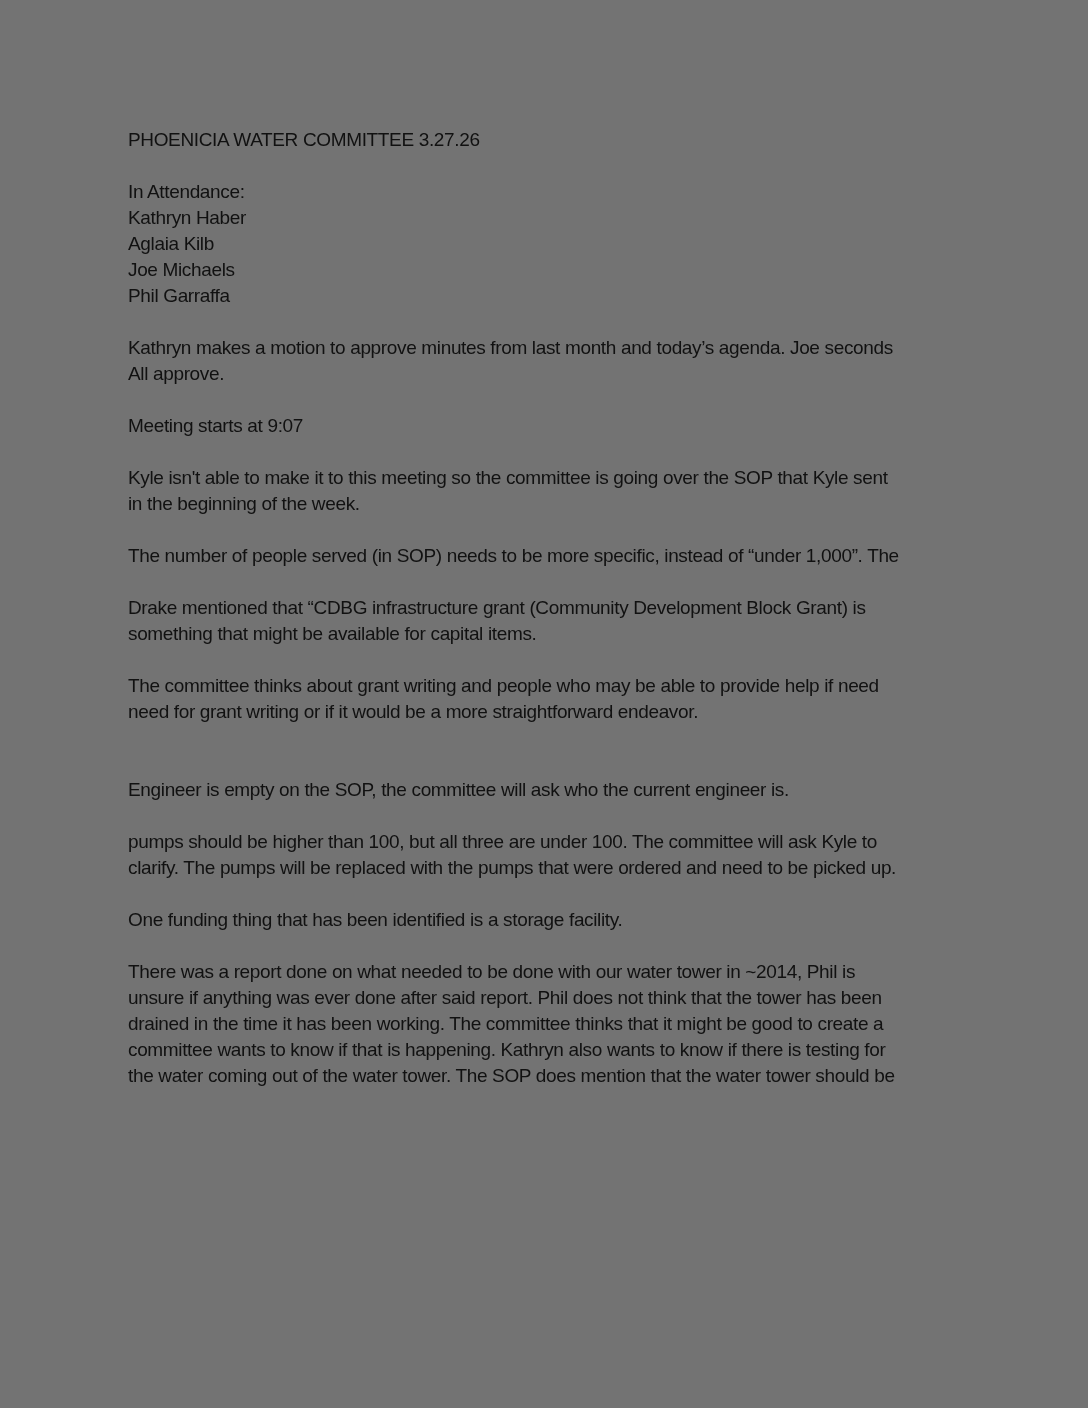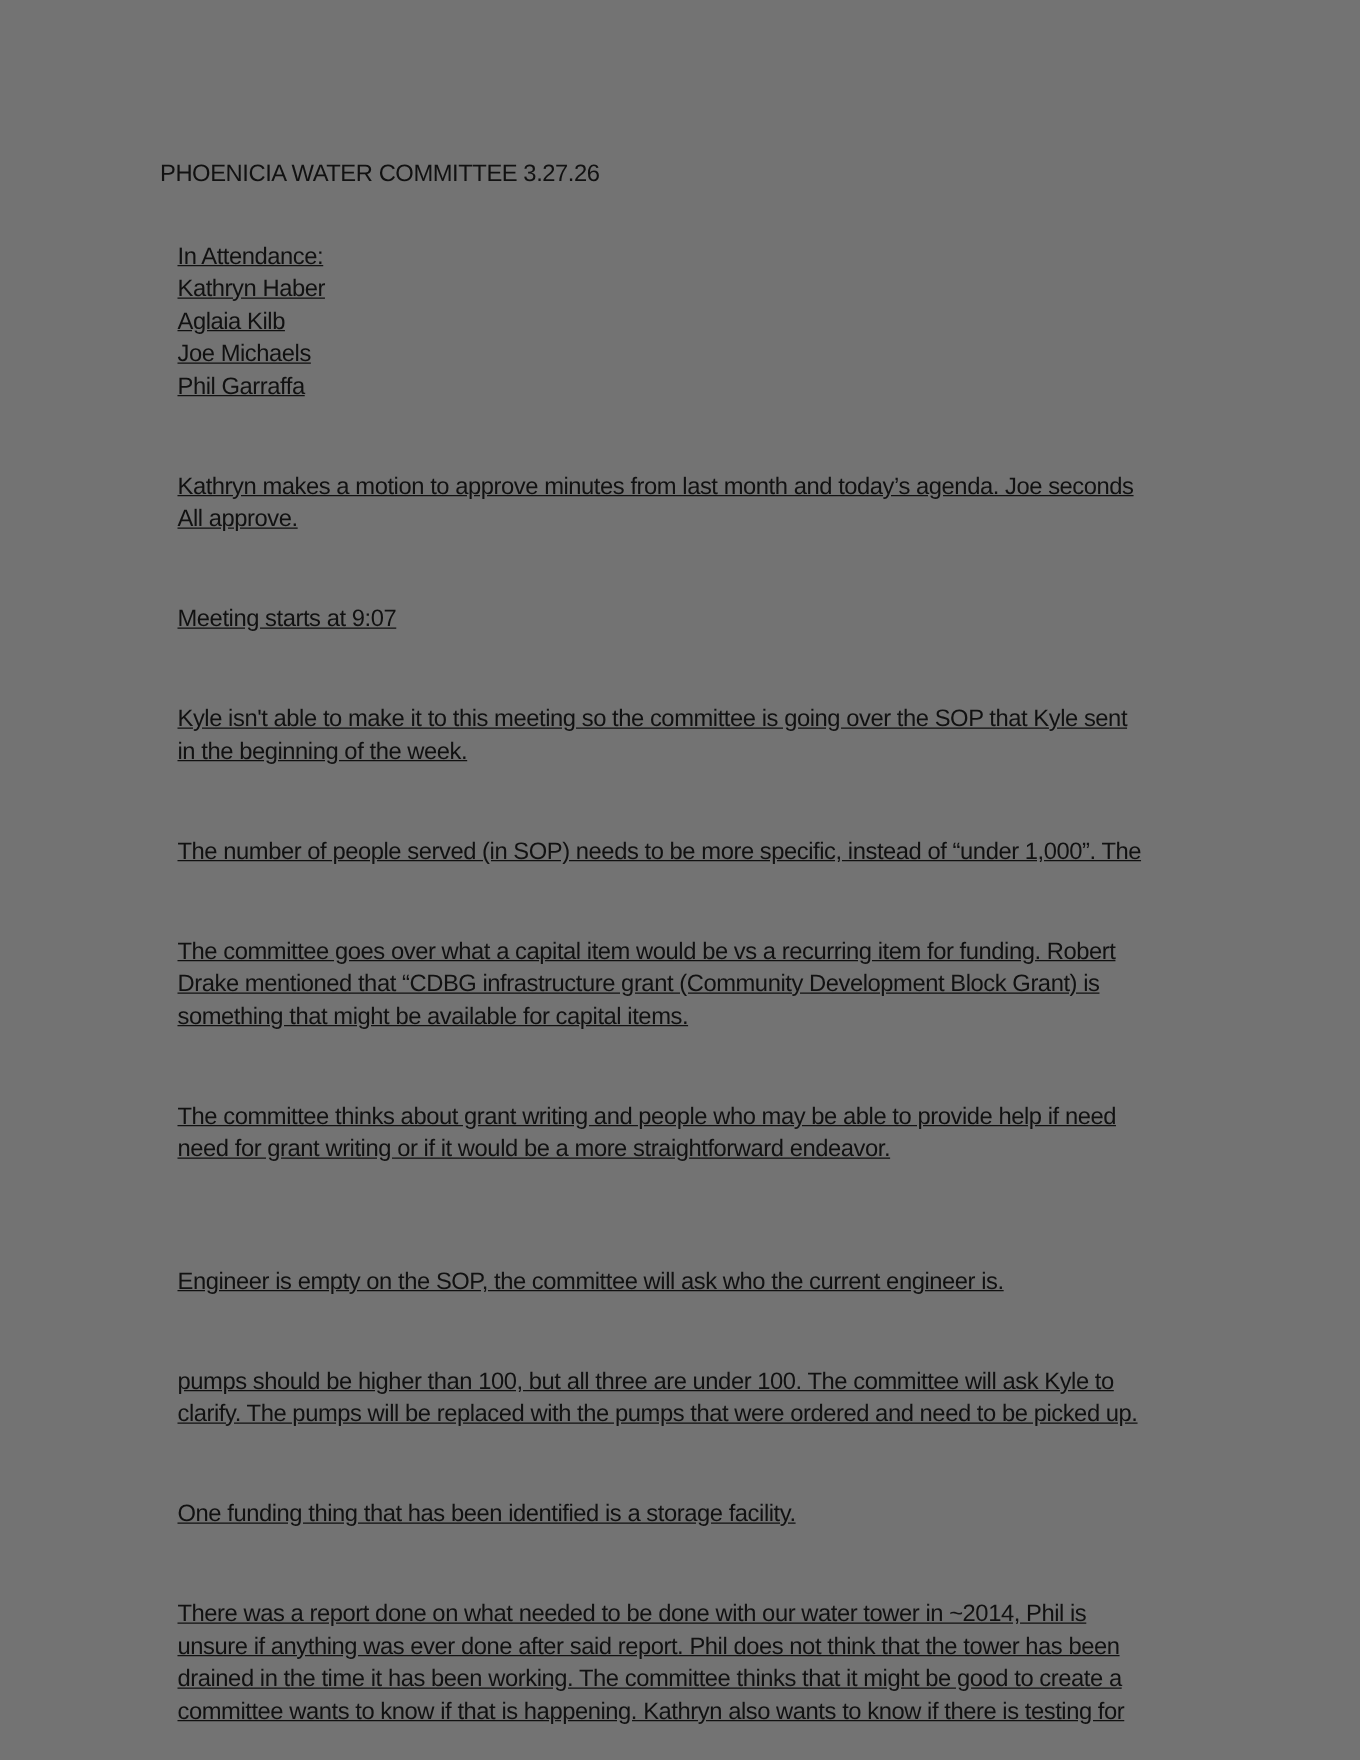--- a/index.html
+++ b/index.html
@@ -32,22 +32,21 @@
       color: #111111;
       letter-spacing: -0.35px;
     }
     .title {
       margin: 0;
       font-weight: normal;
       font-size: 19px;
       line-height: 26px;
     }
     .block {
-      margin: 14px;
-      text-decoration: underline;
+      margin: 0;
     }
     .gap {
       height: 26px;
     }
     .line {
       display: block;
       white-space: nowrap;
     }
   </style>
 </head>
@@ -84,21 +83,20 @@
       <span class="line">in the beginning of the week.</span>
     </div>
     <div class="gap"></div>
 
     <div class="block">
       <span class="line">The number of people served (in SOP) needs to be more specific, instead of “under 1,000”. The</span>
     </div>
     <div class="gap"></div>
 
     <div class="block">
-      <span class="line">The committee goes over what a capital item would be vs a recurring item for funding. Robert</span>
       <span class="line">Drake mentioned that “CDBG infrastructure grant (Community Development Block Grant) is</span>
       <span class="line">something that might be available for capital items.</span>
     </div>
     <div class="gap"></div>
 
     <div class="block">
       <span class="line">The committee thinks about grant writing and people who may be able to provide help if need</span>
       <span class="line">need for grant writing or if it would be a more straightforward endeavor.</span>
     </div>
     <div class="gap"></div>
@@ -119,16 +117,17 @@
     <div class="block">
       <span class="line">One funding thing that has been identified is a storage facility.</span>
     </div>
     <div class="gap"></div>
 
     <div class="block">
       <span class="line">There was a report done on what needed to be done with our water tower in ~2014, Phil is</span>
       <span class="line">unsure if anything was ever done after said report. Phil does not think that the tower has been</span>
       <span class="line">drained in the time it has been working. The committee thinks that it might be good to create a</span>
       <span class="line">committee wants to know if that is happening. Kathryn also wants to know if there is testing for</span>
+      <span class="line">the water coming out of the water tower. The SOP does mention that the water tower should be</span>
     </div>
 
   </div>
 </div>
 
 </body></html>

